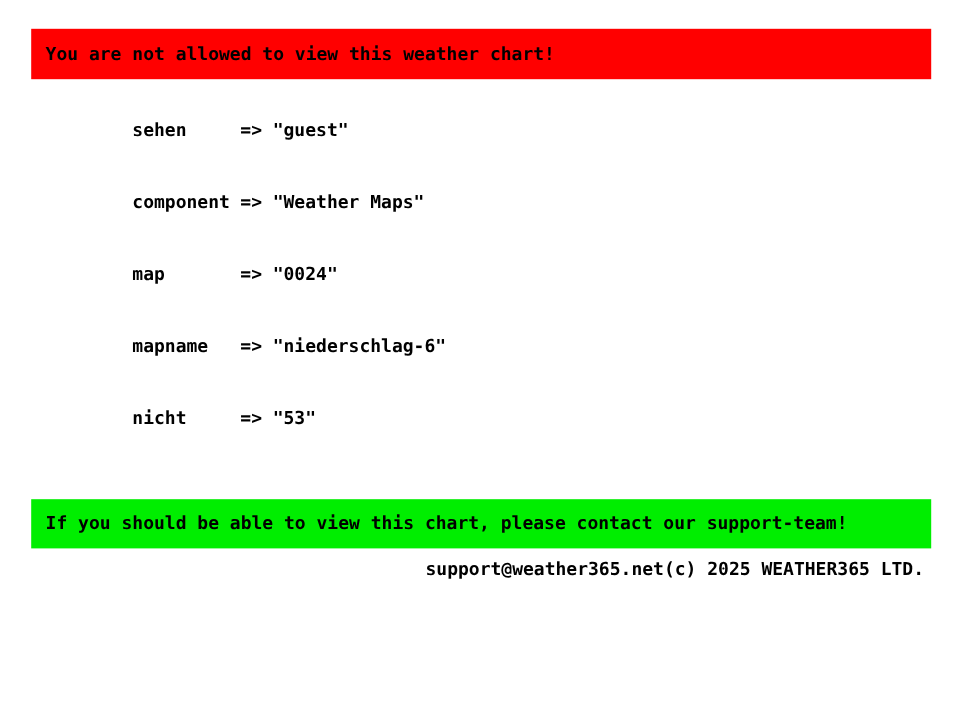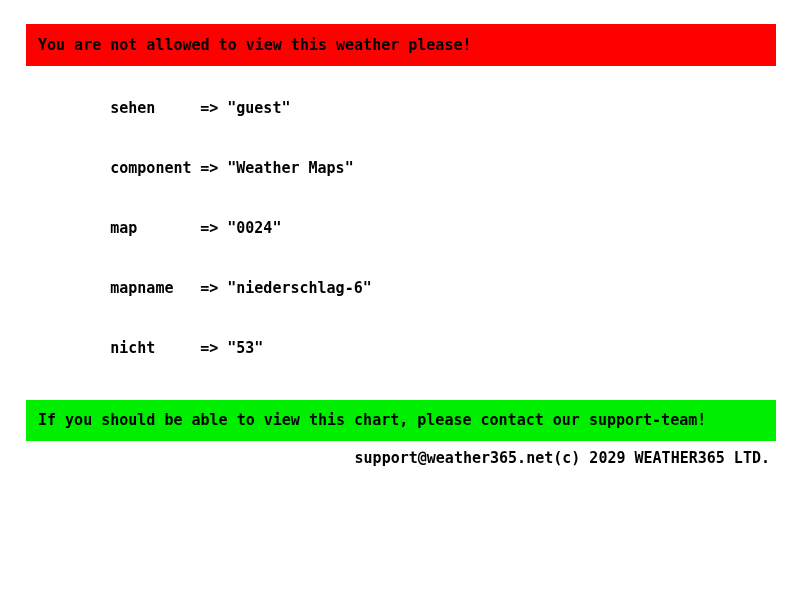--- a/index.html
+++ b/index.html
@@ -34,21 +34,21 @@
     flex-direction: column;
     justify-content: center;
     white-space: pre;
   }
   .banner-error {
     margin-top: 24px;
     height: 42px;
     background: #ff0000;
   }
   .banner-info {
-    margin-top: 22px;
+    margin-top: 38px;
     height: 41px;
     background: #00ee00;
   }
   .kv-block {
     margin: 12px 0 0 12px;
     line-height: 20px;
   }
   .kv-row {
     white-space: pre;
   }
@@ -71,21 +71,21 @@
     white-space: pre;
   }
 </style>
 </head>
 <body>
 
 <div class="page">
   <div class="content">
 
     <div class="banner banner-error">
-      <div>You are not allowed to view this weather please!</div>
+      <div>You are not allowed to view this weather chart!</div>
     </div>
 
     <div class="kv-block">
       <div class="kv-row">
         <span class="kv-key">sehen</span><span class="kv-arrow">=&gt;</span><span>"guest"</span>
       </div>
       <div class="kv-row">
         <span class="kv-key">component</span><span class="kv-arrow">=&gt;</span><span>"Weather Maps"</span>
       </div>
       <div class="kv-row">
@@ -98,17 +98,17 @@
         <span class="kv-key">nicht</span><span class="kv-arrow">=&gt;</span><span>"53"</span>
       </div>
     </div>
 
     <div class="banner banner-info">
       <div>If you should be able to view this chart, please contact our support-team!</div>
     </div>
 
     <div class="footer">
       <span>support@weather365.net</span>
-      <span>(c) 2029 WEATHER365 LTD.</span>
+      <span>(c) 2025 WEATHER365 LTD.</span>
     </div>
 
   </div>
 </div>
 
 </body></html>

